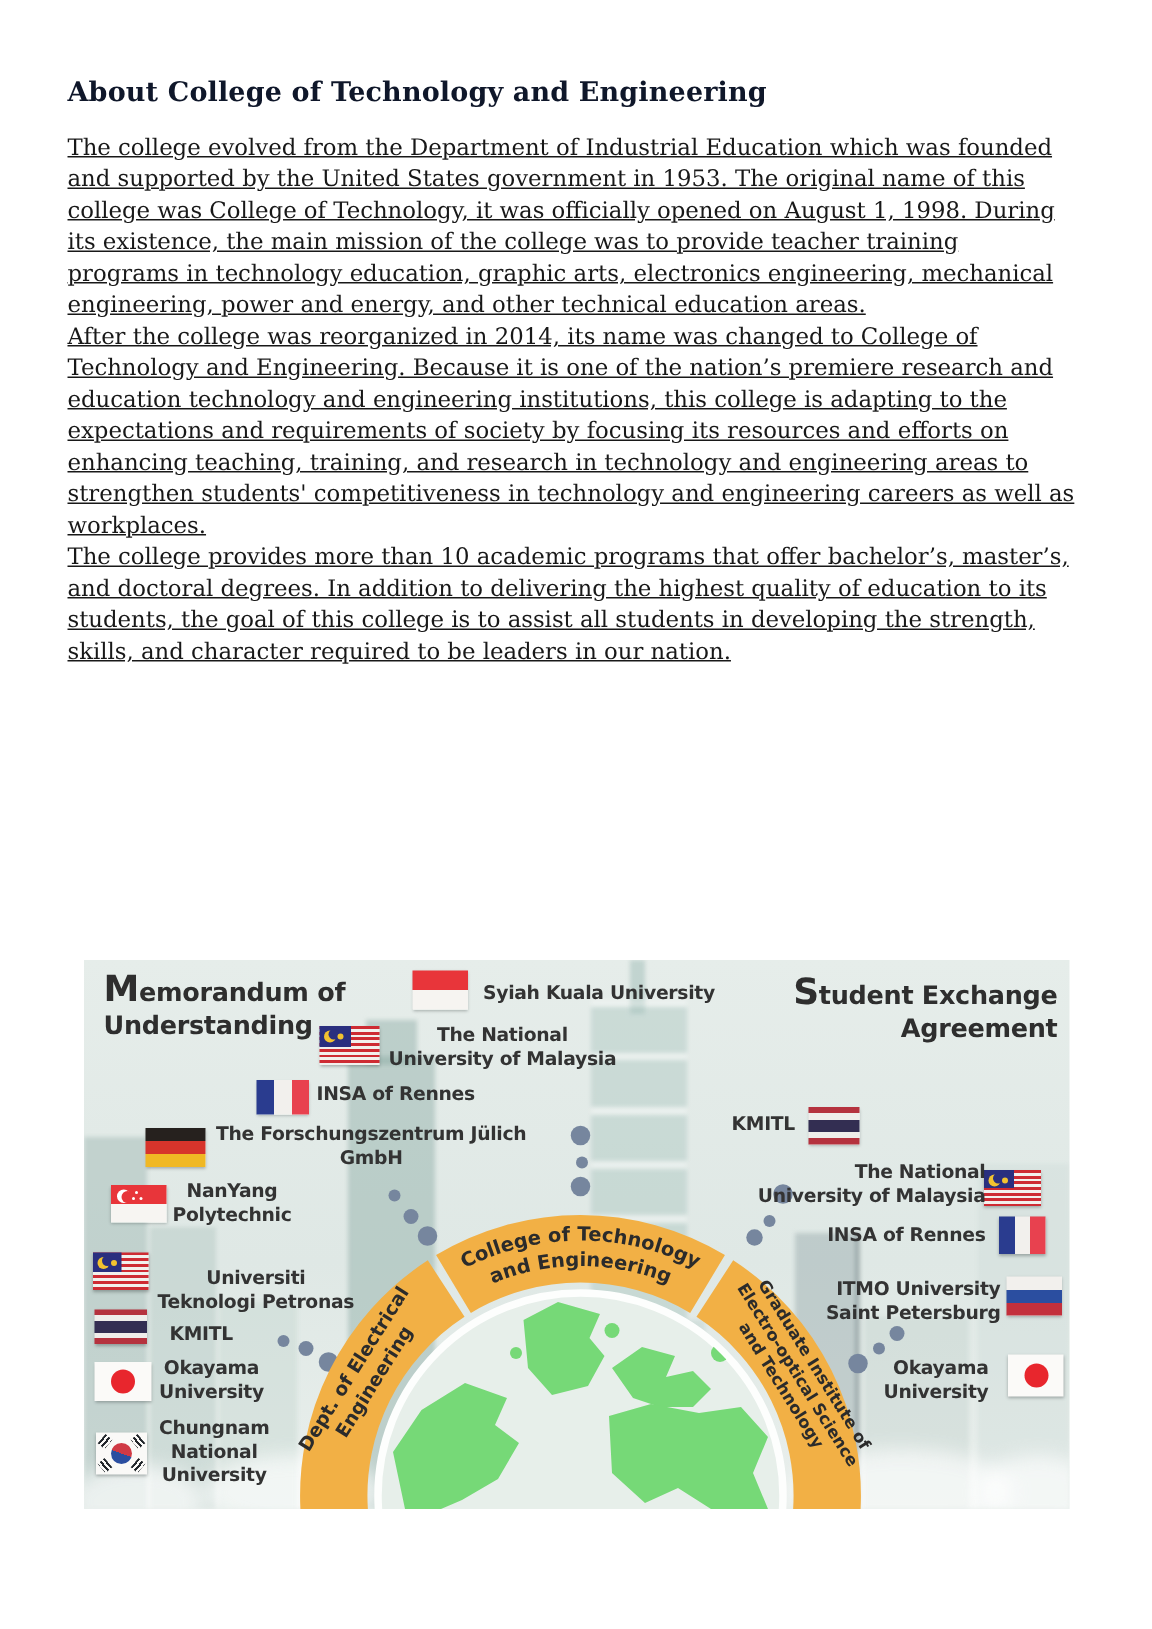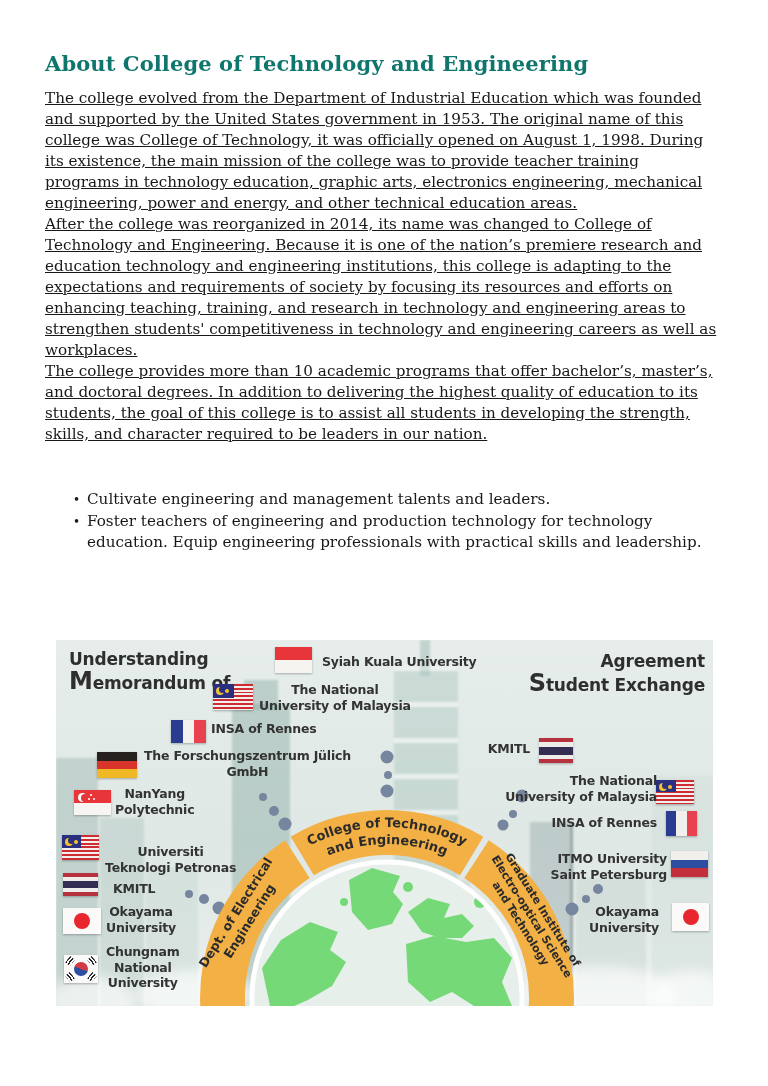--- a/index.html
+++ b/index.html
@@ -1,19 +1,19 @@
 <!DOCTYPE html>
 <html><head>
 <meta charset="utf-8">
 <style>
   html,body{margin:0;padding:0;background:#ffffff;}
   .page{position:relative;width:768px;height:1086px;background:#ffffff;overflow:hidden;
         font-family:"DejaVu Serif", serif;color:#141414;}
   .h1, .h2{position:absolute;left:45px;margin:0;font-family:"DejaVu Serif", serif;
-        font-weight:bold;color:#0f766e;font-size:21px;letter-spacing:.1px;}
+        font-weight:bold;color:#0f172a;font-size:18px;letter-spacing:.1px;}
   .h1{top:51px;}
   .h2.mission{top:444px;}
   .h2.global{top:587px;}
   .bodytext{position:absolute;left:45px;top:88px;width:672px;
         font-size:15.2px;line-height:21px;color:#181818;}
   .bodytext p{margin:0;text-decoration:underline;}
   .bullets{position:absolute;left:73px;top:489px;width:634px;margin:0;padding:0;
         list-style:none;font-size:15.2px;line-height:21.5px;color:#181818;}
   .bullets li{position:relative;padding-left:14px;}
   .bullets li::before{content:"\2022";position:absolute;left:0;top:0;font-size:12px;line-height:22px;}
@@ -68,24 +68,20 @@
 <div class="page">
 
   <h1 class="h1">About College of Technology and Engineering</h1>
 
   <div class="bodytext">
     <p>The college evolved from the Department of Industrial Education which was founded and supported by the United States government in 1953. The original name of this college was College of Technology, it was officially opened on August 1, 1998. During its existence, the main mission of the college was to provide teacher training programs in technology education, graphic arts, electronics engineering, mechanical engineering, power and energy, and other technical education areas.</p>
     <p>After the college was reorganized in 2014, its name was changed to College of Technology and Engineering. Because it is one of the nation’s premiere research and education technology and engineering institutions, this college is adapting to the expectations and requirements of society by focusing its resources and efforts on enhancing teaching, training, and research in technology and engineering areas to strengthen students' competitiveness in technology and engineering careers as well as workplaces.</p>
     <p>The college provides more than 10 academic programs that offer bachelor’s, master’s, and doctoral degrees. In addition to delivering the highest quality of education to its students, the goal of this college is to assist all students in developing the strength, skills, and character required to be leaders in our nation.</p>
   </div>
 
-  <ul class="bullets">
-    <li>Cultivate engineering and management talents and leaders.</li>
-    <li>Foster teachers of engineering and production technology for technology education. Equip engineering professionals with practical skills and leadership.</li>
-  </ul>
 
 
   <div class="infographic">
 
     <div class="bg">
       <div class="bld" style="left:0;top:118px;width:42px;height:248px;background:rgba(148,174,170,.40);"></div>
       <div class="bld" style="left:44px;top:178px;width:44px;height:188px;background:rgba(168,192,187,.38);"></div>
       <div class="bld" style="left:90px;top:228px;width:52px;height:138px;background:rgba(198,214,209,.45);"></div>
       <div class="bld" style="left:188px;top:40px;width:34px;height:30px;background:rgba(134,166,160,.42);"></div>
       <div class="bld" style="left:176px;top:64px;width:58px;height:302px;background:rgba(134,166,160,.42);"></div>
@@ -158,26 +154,26 @@
         <text id="t-left-2" class="arc-text" font-size="12.5" text-anchor="middle" x="187.6" y="288.5">Engineering</text>
       </g>
       <g transform="rotate(58 474.4 277.5)">
         <text id="t-right-1" class="arc-text" font-size="11" text-anchor="middle" x="474.4" y="266.5">Graduate Institute of</text>
         <text id="t-right-2" class="arc-text" font-size="11" text-anchor="middle" x="474.4" y="279.5">Electro-optical Science</text>
         <text id="t-right-3" class="arc-text" font-size="11" text-anchor="middle" x="474.4" y="292.5">and Technology</text>
       </g>
     </svg>
 
     <div class="ig-heading mou" id="mou-heading">
+        <div><span class="big">M</span>emorandum of</div>
         <div>Understanding</div>
-        <div><span class="big">M</span>emorandum of</div>
       </div>
     <div class="ig-heading sea" id="sea-heading">
+        <div><span class="big">S</span>tudent Exchange</div>
         <div>Agreement</div>
-        <div><span class="big">S</span>tudent Exchange</div>
       </div>
 
     <div id="mou-partners">
         <div class="flag flag-indonesia" style="left: 219px; top: 7px; width: 37px; height: 26px;"></div>
         <div class="p-label" style="left: 266px; top: 14px;">Syiah Kuala University</div>
         <div class="flag flag-malaysia" style="left: 157px; top: 44px; width: 40px; height: 26px;">
           <span class="my-canton"></span>
           <span class="my-moon"></span>
           <span class="my-star"></span>
         </div>

